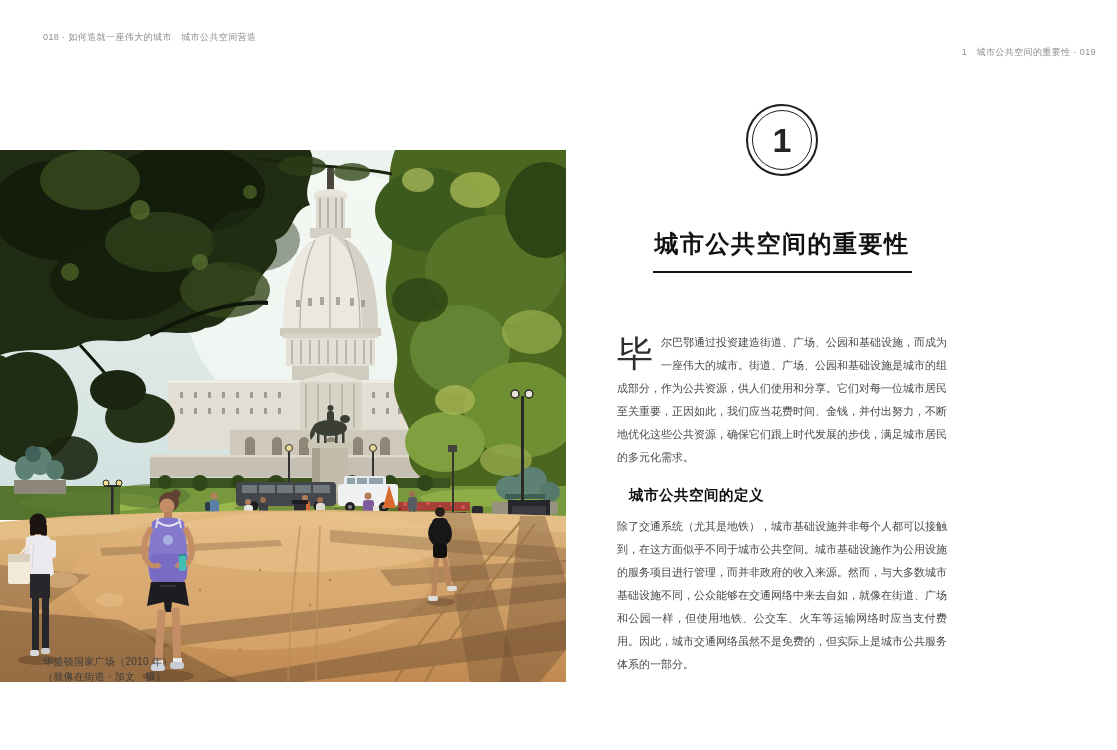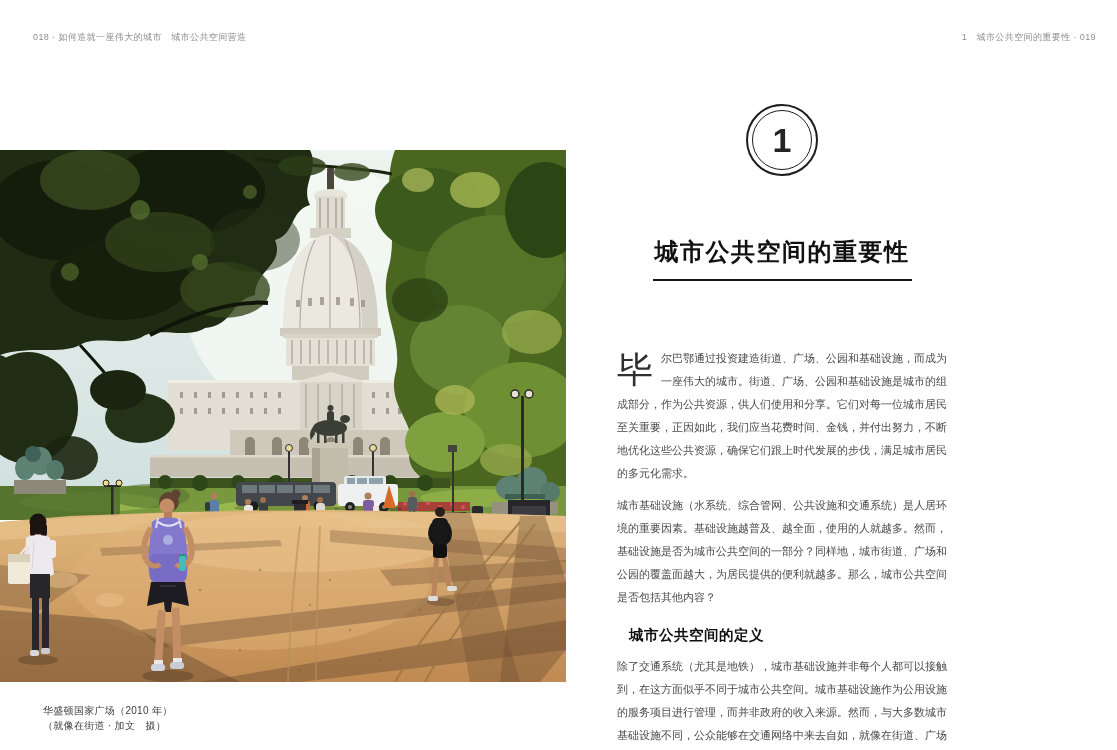--- a/index.html
+++ b/index.html
@@ -2,42 +2,42 @@
 <html><head>
 <meta charset="utf-8">
 <style>
   html,body{margin:0;padding:0;}
   body{
     width:1117px;height:750px;position:relative;background:#ffffff;overflow:hidden;
     font-family:"Liberation Sans","DejaVu Sans",sans-serif;
     -webkit-font-smoothing:antialiased;
   }
   .running-head{position:absolute;top:31px;font-size:9px;color:#8e8e8e;letter-spacing:.4px;white-space:nowrap;}
-  .running-head.left{left:33px;}
-  .running-head.right{right:21px;}
+  .running-head.left{left:43px;}
+  .running-head.right{right:21px;margin-top:15px;}
 
   figure.photo{position:absolute;left:0;top:150px;width:566px;height:532px;margin:0;padding:0;}
   figure.photo svg{display:block;}
 
-  .caption{position:absolute;left:43px;top:703px;font-size:10px;line-height:15px;color:#3c3c3c;letter-spacing:.3px;}
+  .caption{position:absolute;left:43px;top:654px;font-size:10px;line-height:15px;color:#3c3c3c;letter-spacing:.3px;}
 
   .chapter-col{position:absolute;left:617px;top:0;width:330px;}
   .chapter-badge{
     width:72px;height:72px;margin:104px auto 0;box-sizing:border-box;
     border:2px solid #1d1d1d;border-radius:50%;
     display:flex;align-items:center;justify-content:center;
   }
   .badge-inner{
     width:60px;height:60px;box-sizing:border-box;border:1.5px solid #1d1d1d;border-radius:50%;
     display:flex;align-items:center;justify-content:center;
     font-size:34px;font-weight:bold;color:#242424;
   }
   .title-wrap{text-align:center;margin-top:44px;}
   .chapter-title{
-    display:inline-block;margin:16px;font-size:24px;font-weight:bold;color:#111;
+    display:inline-block;margin:8px;font-size:24px;font-weight:bold;color:#111;
     letter-spacing:1.5px;padding:0 2px 11px 2px;border-bottom:2px solid #151515;white-space:nowrap;
   }
   .body-text{margin-top:50px;}
   .body-text p{margin:0 0 9px 0;font-size:11px;line-height:23px;color:#4a4a4a;text-align:justify;}
   .dropcap{
     float:left;font-size:36px;line-height:46px;height:46px;
     margin:0 8px 0 0;color:#2f2f2f;
   }
   .section-heading{font-size:14.5px;font-weight:bold;color:#101010;margin:17px 0 10px 12px;letter-spacing:.5px;}
 </style>
@@ -432,17 +432,16 @@
   <div class="chapter-badge">
     <div class="badge-inner">
       <span>1</span>
     </div>
   </div>
   <div class="title-wrap">
     <h1 class="chapter-title">城市公共空间的重要性</h1>
   </div>
   <div class="body-text">
     <p><span class="dropcap">毕</span><span>尔巴鄂通过投资建造街道、广场、公园和基础设施，而成为一座伟大的城市。街道、广场、公园和基础设施是城市的组成部分，作为公共资源，供人们使用和分享。它们对每一位城市居民至关重要，正因如此，我们应当花费时间、金钱，并付出努力，不断地优化这些公共资源，确保它们跟上时代发展的步伐，满足城市居民的多元化需求。</span></p>
-    <p>城市基础设施（水系统、综合管网、公共设施和交通系统）是人居环境的重要因素。基础设施越普及、越全面，使用的人就越多。然而，基础设施是否为城市公共空间的一部分？同样地，城市街道、广场和公园的覆盖面越大，为居民提供的便利就越多。那么，城市公共空间是否包括其他内容？</p>
     <h2 class="section-heading">城市公共空间的定义</h2>
     <p>除了交通系统（尤其是地铁），城市基础设施并非每个人都可以接触到，在这方面似乎不同于城市公共空间。城市基础设施作为公用设施的服务项目进行管理，而并非政府的收入来源。然而，与大多数城市基础设施不同，公众能够在交通网络中来去自如，就像在街道、广场和公园一样，但使用地铁、公交车、火车等运输网络时应当支付费用。因此，城市交通网络虽然不是免费的，但实际上是城市公共服务体系的一部分。</p>
   </div>
 </div>
 
 </body></html>

